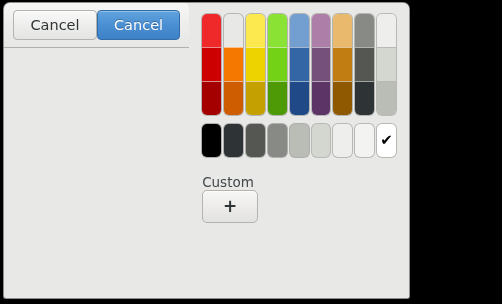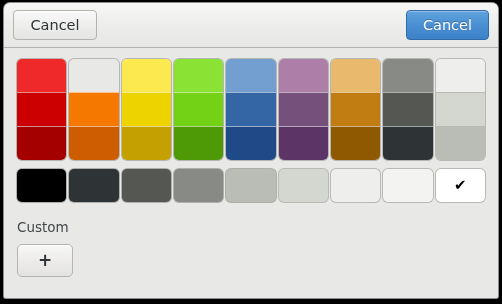--- a/index.html
+++ b/index.html
@@ -12,28 +12,28 @@
     height: 304px;
     overflow: hidden;
     font-family: "DejaVu Sans", "Liberation Sans", sans-serif;
   }
 
   
   #dialog-window {
     position: absolute;
     left: 4px;
     top: 3px;
-    width: 494px;
+    width: 405px;
     height: 295px;
     background: #e8e8e7;
     border-radius: 6px 6px 2px 2px;
     box-shadow: 0 0 0 1px #8d8d8d;
     overflow: hidden;
     display: flex;
-    flex-direction: column;
+    flex-direction: row;
   }
 
   
   #header-bar {
     position: relative;
     height: 45px;
     flex: 0 0 45px;
     background: linear-gradient(to bottom, #f7f7f6 0%, #ededec 50%, #e7e7e5 100%);
     border-bottom: 1px solid #b3b0ab;
     border-radius: 5px 5px 0 0;
@@ -142,21 +142,20 @@
     font-family: "DejaVu Sans", sans-serif;
   }
 
   
   #custom-section {
     margin-top: 17px;
   }
   #custom-label {
     font-size: 13.5px;
     color: #42474a;
-    margin-bottom: 9px;
   }
   #add-custom-color-button {
     width: 56px;
     height: 33px;
     border-radius: 5px;
     border: 1px solid #b6b3ae;
     background: linear-gradient(to bottom, #f7f7f6 0%, #ecebea 55%, #e2e2e0 100%);
     box-shadow: inset 0 1px 0 rgba(255,255,255,0.8);
     display: flex;
     align-items: center;

